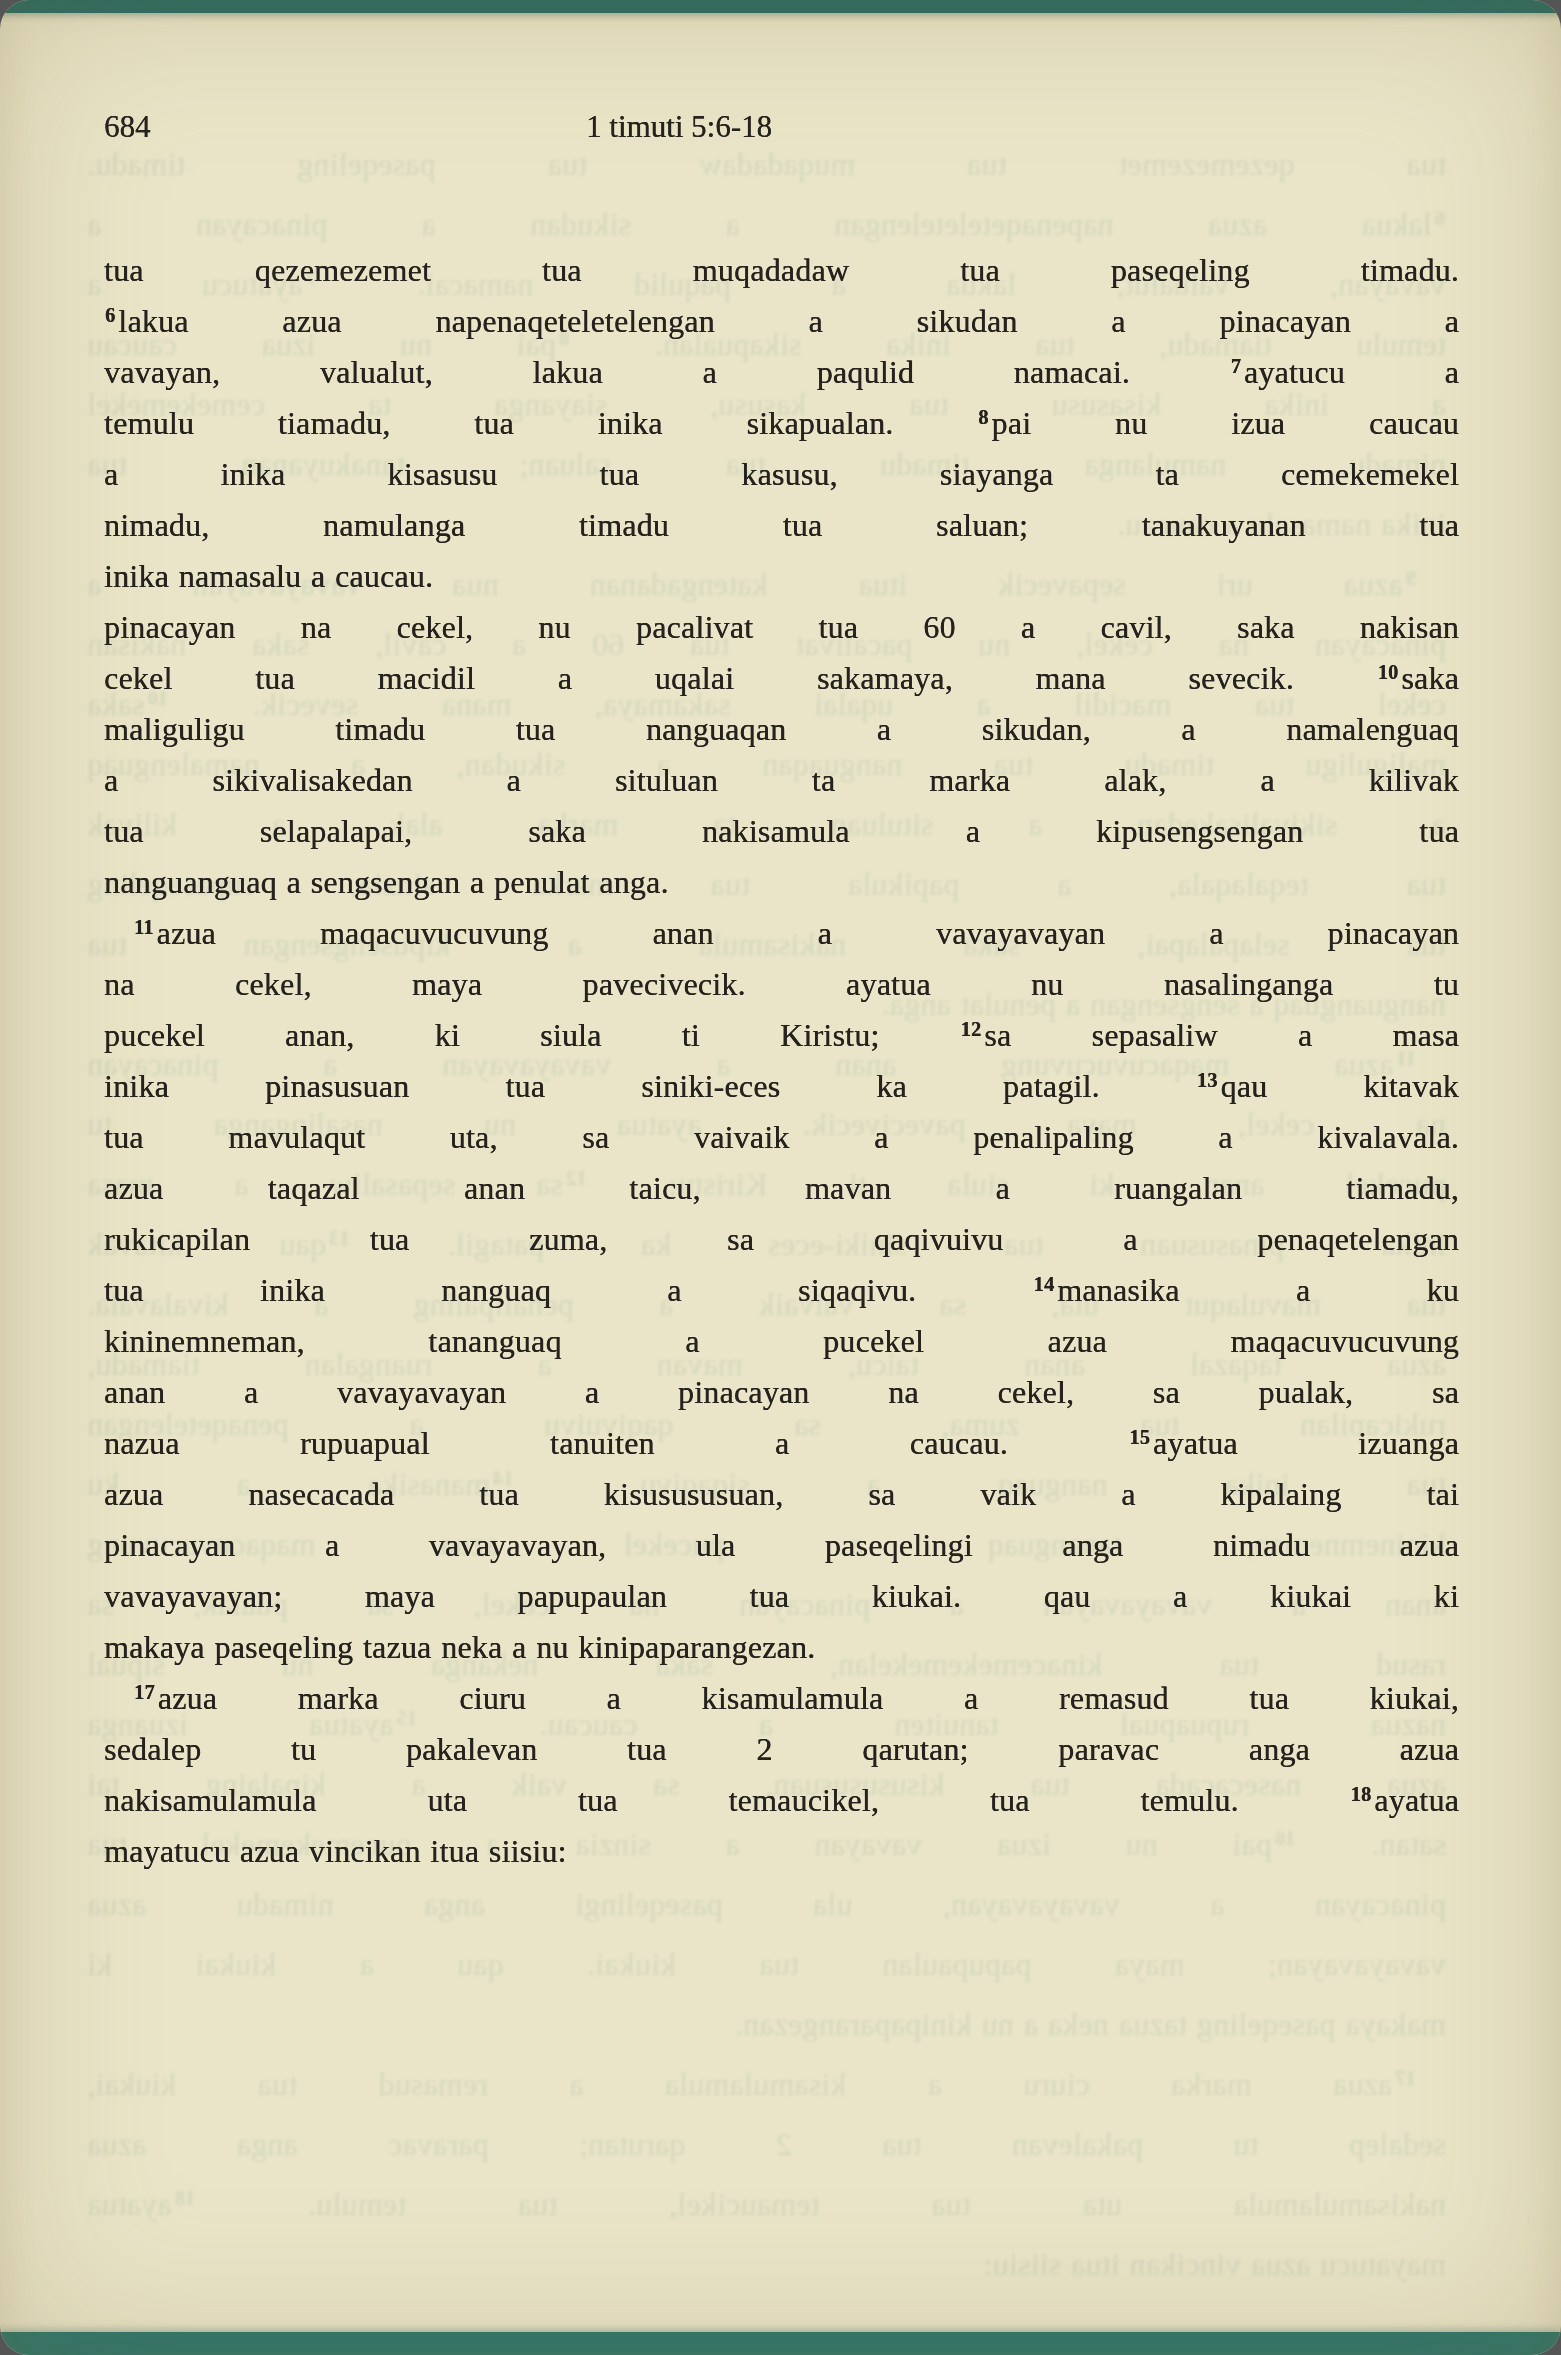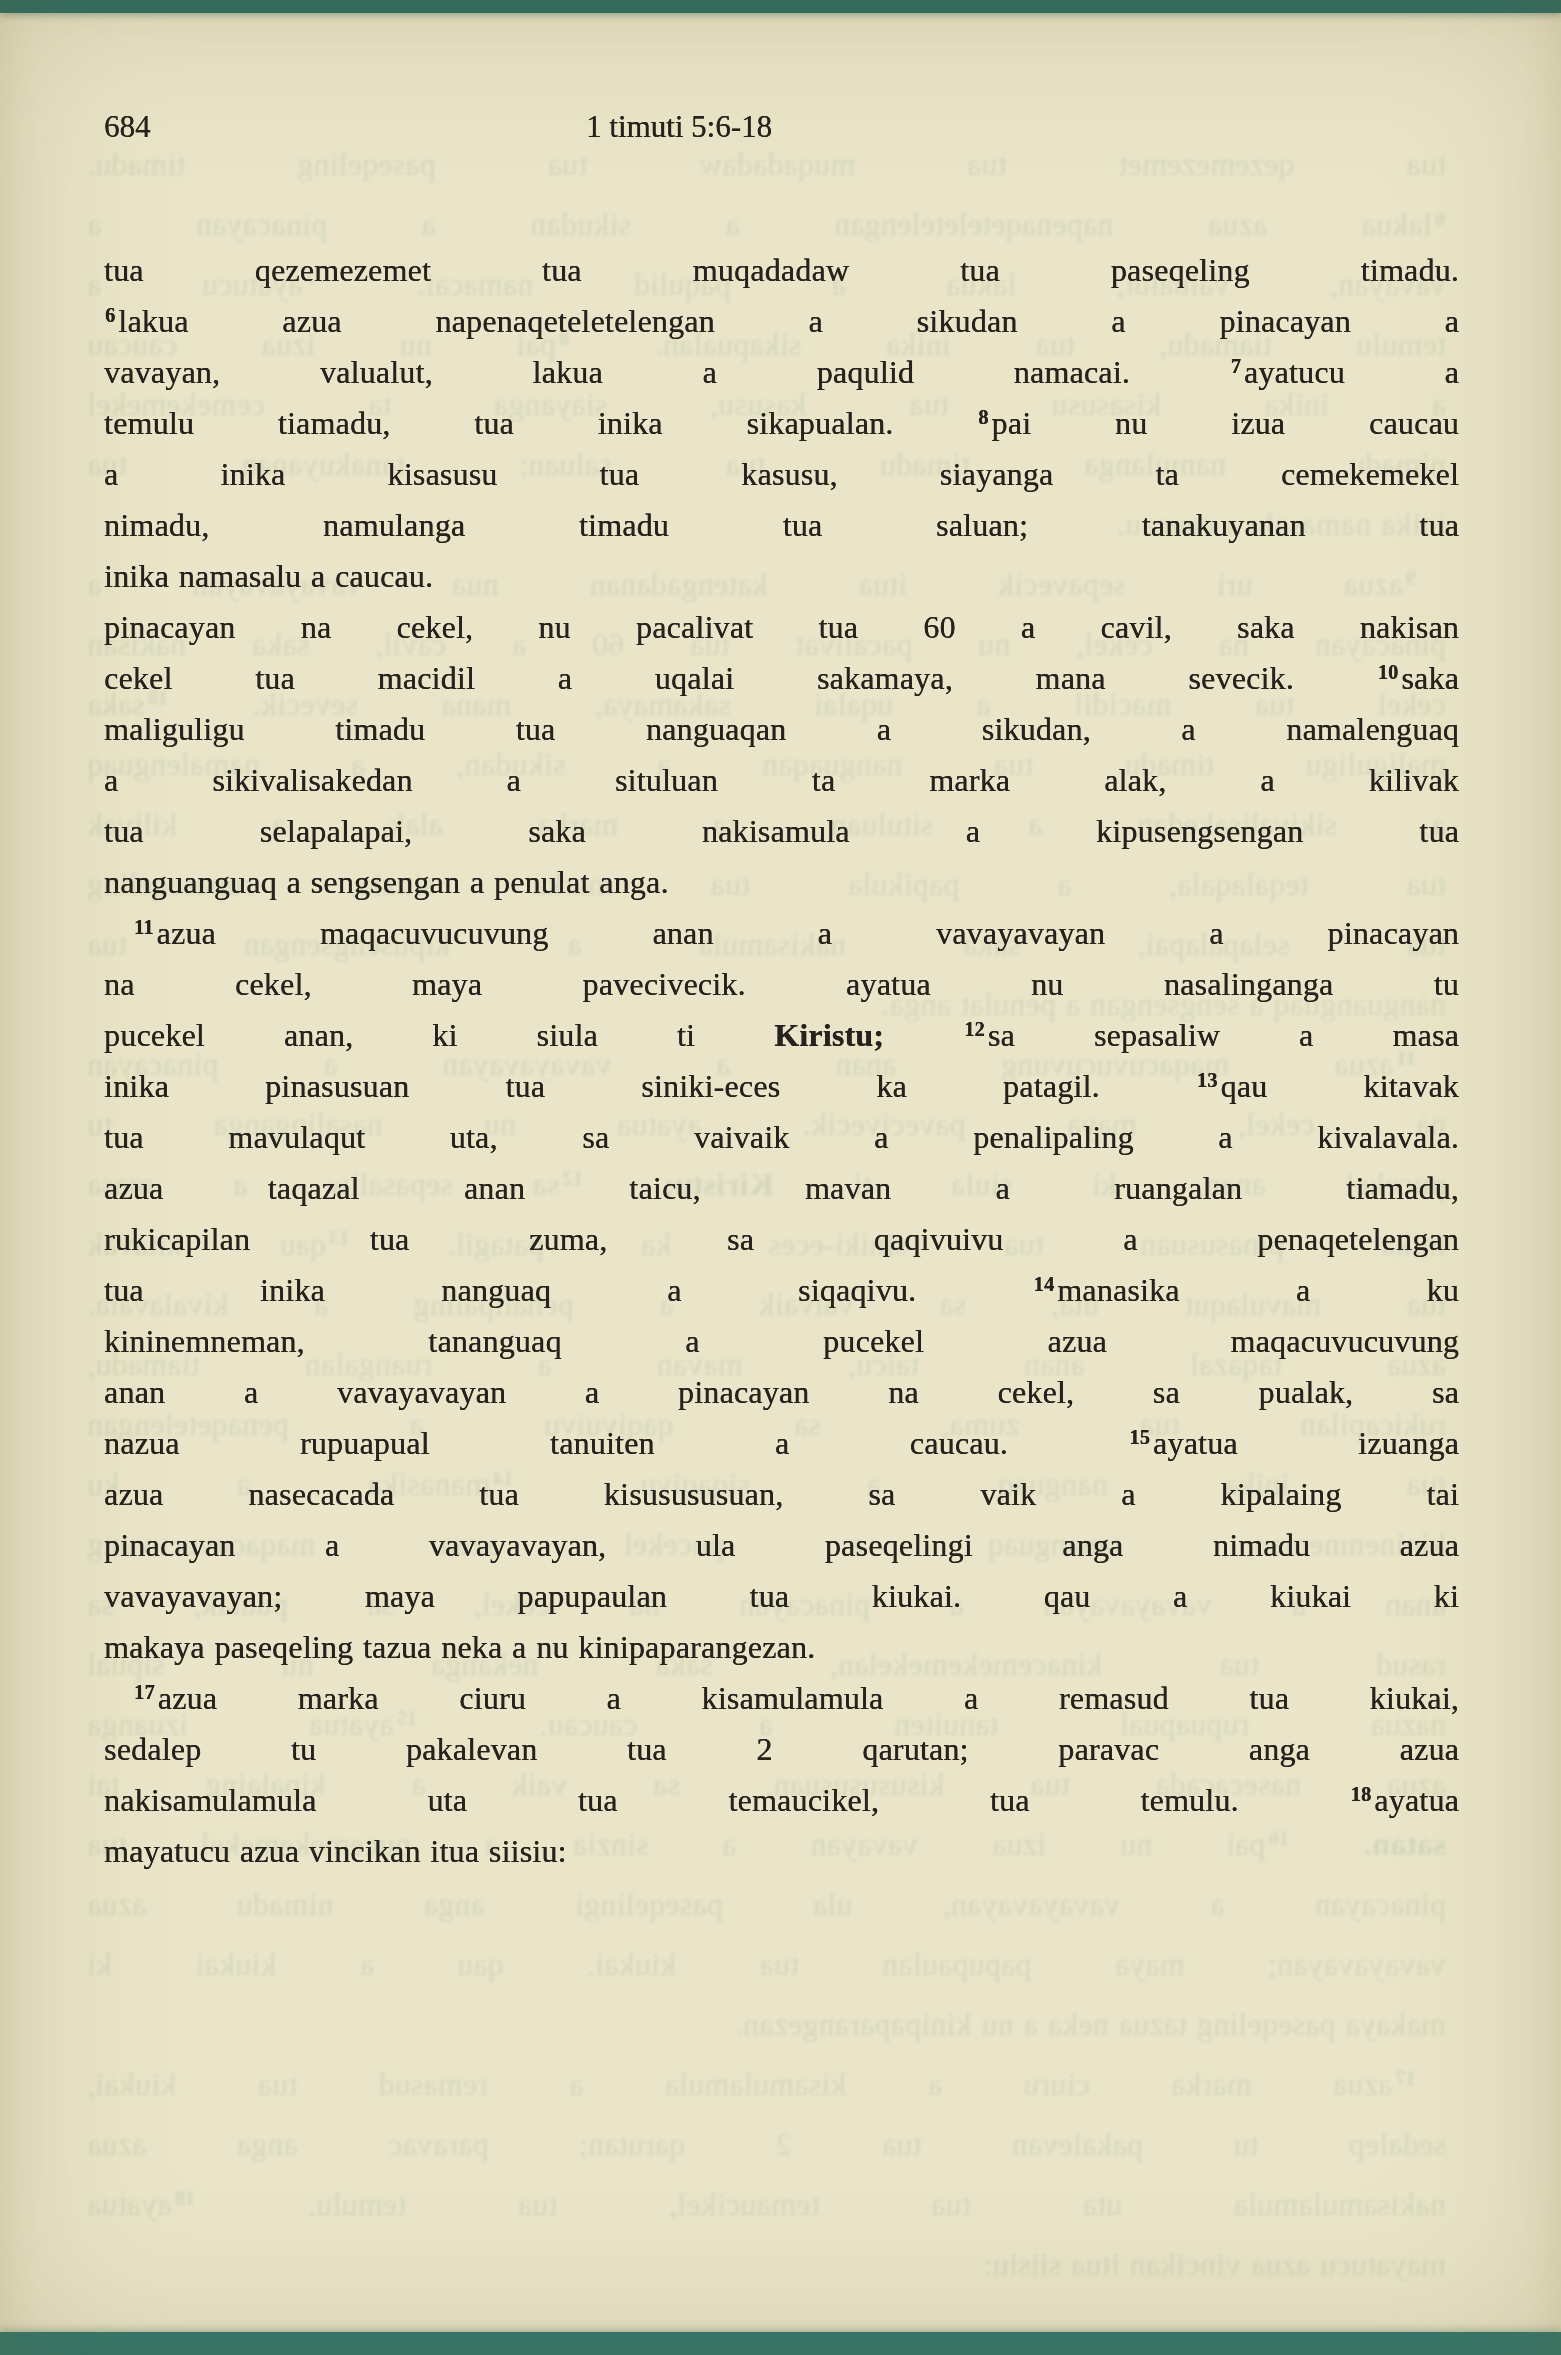--- a/index.html
+++ b/index.html
@@ -4,20 +4,21 @@
 <style>
   html, body { margin: 0; padding: 0; background: #555; }
   .page {
     position: relative;
     width: 1561px;
     height: 2355px;
     overflow: hidden;
     background: #eae5c8;
     color: #26231e;
     font-family: "Liberation Serif", "DejaVu Serif", serif;
+    border-radius: 29px;
   }
   
   .edge-band { position: absolute; left: 0; right: 0; z-index: 3; }
   .edge-top { top: 0; height: 12.6px; box-shadow: 0 2.9px 6.8px rgba(45, 95, 88, 0.35); }
   .edge-bottom { bottom: 0; height: 23px; box-shadow: 0 -2.9px 6.8px rgba(45, 95, 88, 0.3); }
   
   .page::after {
     content: "";
     position: absolute; inset: 0; z-index: 4; pointer-events: none;
     box-shadow: inset 0 0 165px rgba(112, 96, 46, 0.22), inset 0 0 39px rgba(112, 96, 46, 0.12);
@@ -33,21 +34,21 @@
     margin-top: 37px;
   }
   .line { text-align: justify; text-align-last: justify; }
   .line.last { text-align-last: left; }
   .line.indent { text-indent: 29px; }
   sup.verse {
     font-weight: bold; font-size: 20.4px; line-height: 0;
     position: relative; top: -9.7px; vertical-align: baseline;
     margin: 0 2.9px 0 1px;
   }
-  .bold { font-weight: bold; }
+  .bold { font-weight: normal; }
   
   .bleed {
     position: absolute; left: 87px; top: 134px; width: 1359px; z-index: 1;
     font-size: 32px; line-height: 60px;
     letter-spacing: 0.2px; word-spacing: 1.5px;
     transform: scaleX(-1);
     opacity: 0.12;
     filter: blur(1.6px);
     pointer-events: none;
   }

